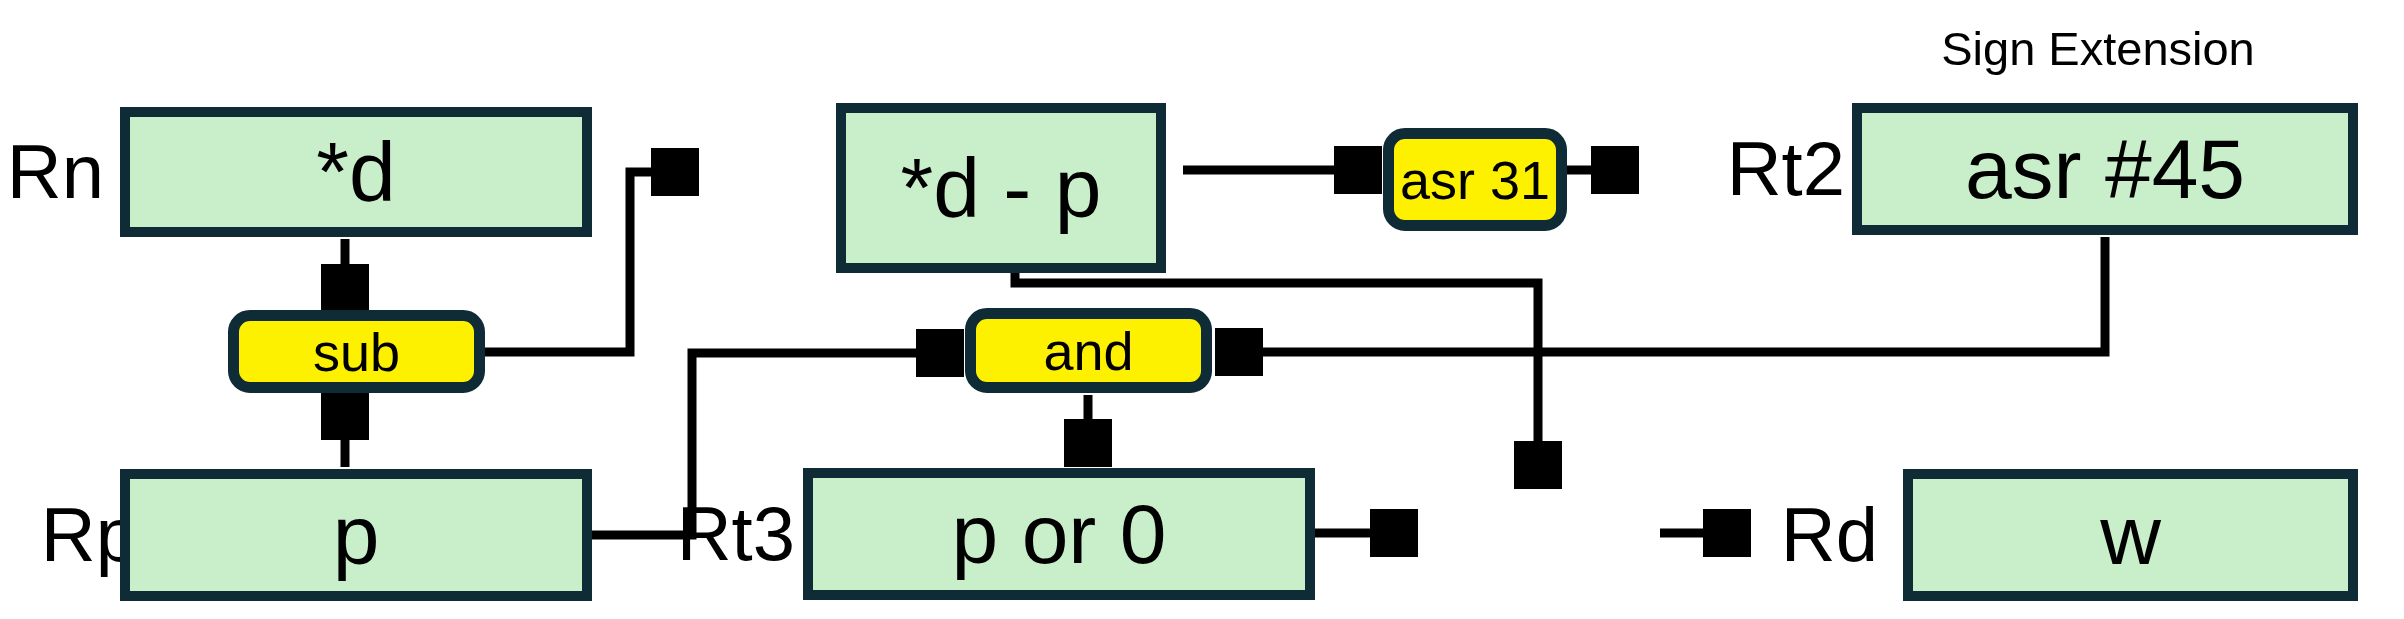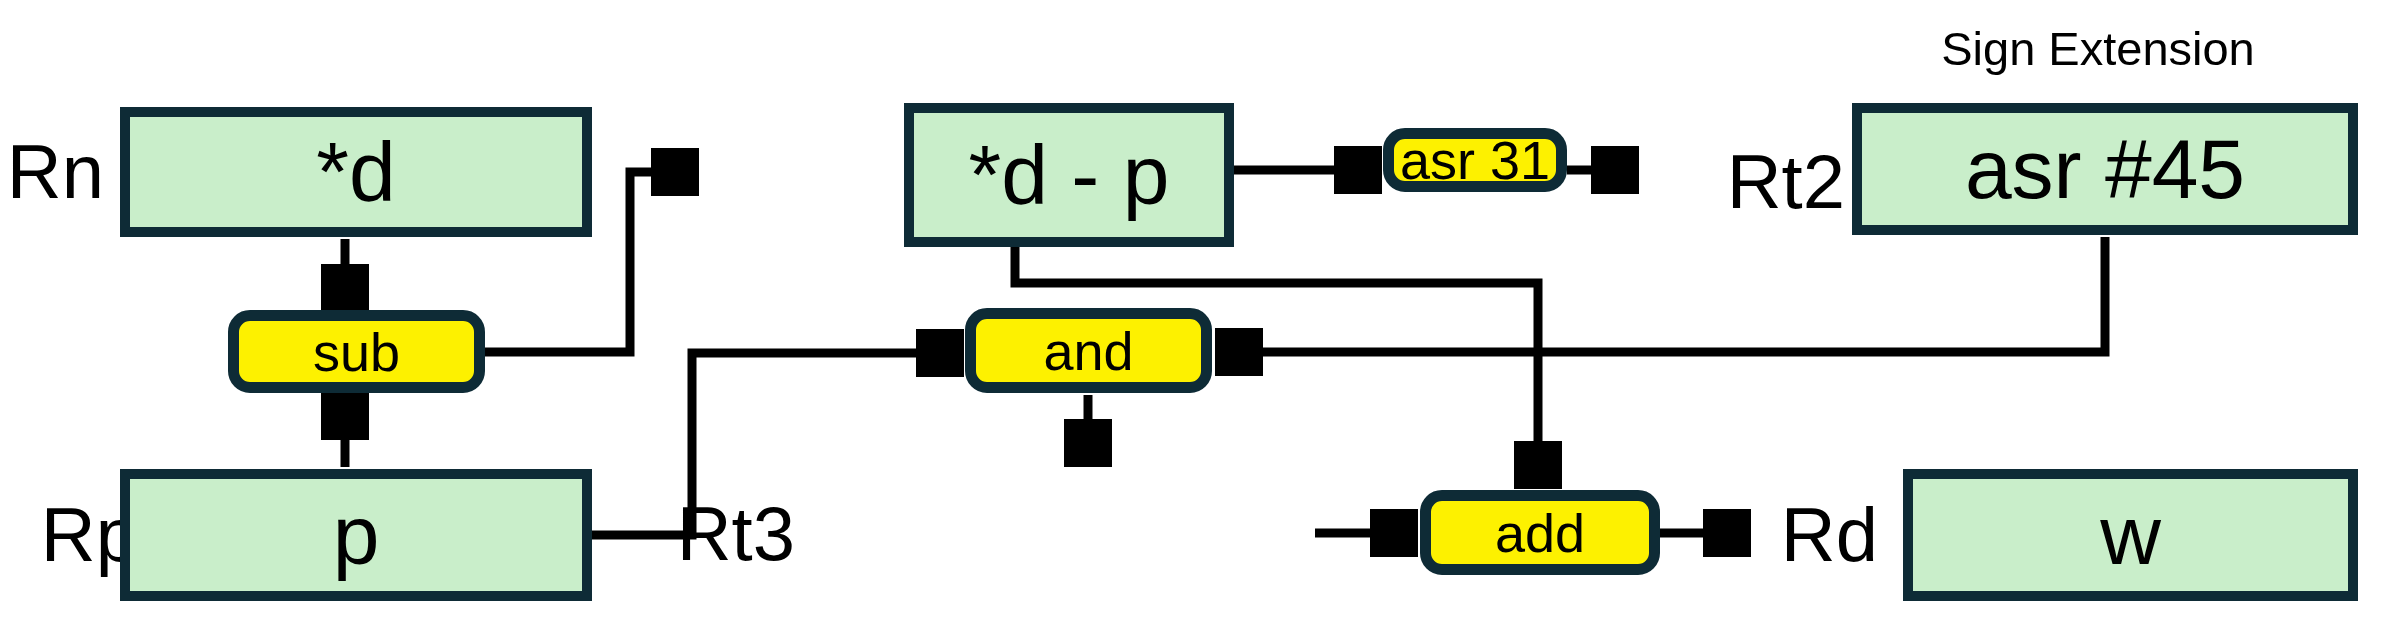--- a/index.html
+++ b/index.html
@@ -41,34 +41,34 @@
   .op{
     position:absolute;box-sizing:border-box;
     background:var(--operation-fill);
     border:11px solid var(--operation-border);
     border-radius:22px;
     display:flex;align-items:center;justify-content:center;
     font-size:54px;line-height:1;white-space:nowrap;
   }
   
   .rn-box {left:120px; top:107px; width:472px; height:130px;}
-  .rt1-box{left:904px; top:103px; width:330px; height:144px;}
+  .rt1-box{left:836px; top:103px; width:330px; height:170px;}
   .rt2-box{left:1852px;top:103px; width:506px; height:132px;}
   .rp-box {left:120px; top:469px; width:472px; height:132px;}
   .rt3-box{left:803px; top:468px; width:512px; height:132px;}
   .rd-box {left:1903px;top:469px; width:455px; height:132px;}
   
   .sub-op{left:228px; top:310px; width:257px; height:83px;}
   .and-op{left:965px; top:308px; width:247px; height:85px;}
-  .asr-op{left:1383px;top:128px; width:184px; height:64px;}
+  .asr-op{left:1383px;top:128px; width:184px; height:103px;}
   .add-op{left:1420px;top:490px; width:240px; height:85px;}
   
   .rn-lbl {left:0;     top:107px; width:104px; height:130px;}
   .rt1-lbl{left:696px; top:103px; width:149px; height:132px;}
-  .rt2-lbl{left:1688px;top:116px; width:157px; height:132px;}
+  .rt2-lbl{left:1688px;top:103px; width:157px; height:132px;}
   .rp-lbl {left:0;     top:469px; width:104px; height:132px;padding-left:34px;}
   .rt3-lbl{left:652px; top:468px; width:143px; height:132px;}
   .rd-lbl {left:1732px;top:469px; width:146px; height:132px;}
 </style>
 </head>
 <body>
 
 <div class="stage">
 
   <svg class="wires" viewBox="0 0 2404 619" xmlns="http://www.w3.org/2000/svg">
@@ -95,20 +95,20 @@
   <div class="lbl rn-lbl">Rn</div>
   <div class="lbl rt2-lbl">Rt2</div>
   <div class="lbl rp-lbl">Rp</div>
   <div class="lbl rt3-lbl">Rt3</div>
   <div class="lbl rd-lbl">Rd</div>
 
   <div class="reg rn-box">*d</div>
   <div class="reg rt1-box">*d - p</div>
   <div class="reg rt2-box">asr #45</div>
   <div class="reg rp-box">p</div>
+  <div class="reg rt3-box">p or 0</div>
   <div class="reg rd-box">w</div>
 
   <div class="op sub-op">sub</div>
   <div class="op and-op">and</div>
   <div class="op asr-op">asr 31</div>
-  <div class="op add-op">add</div>
 
 </div>
 
 </body></html>

